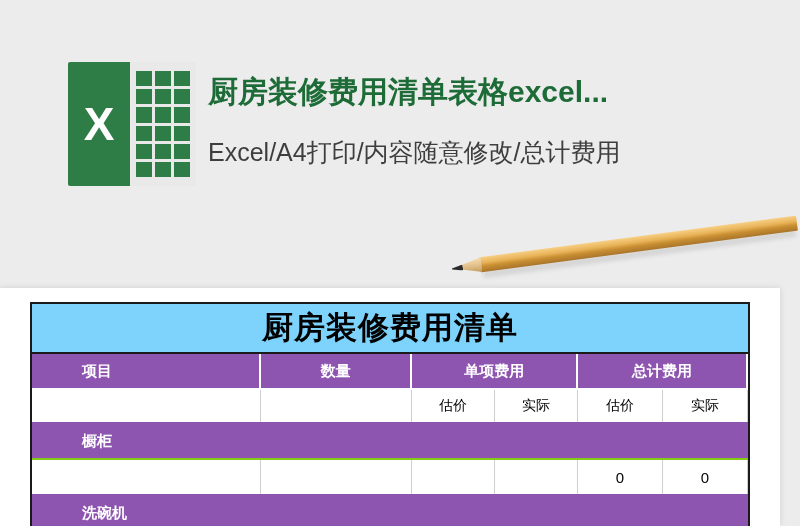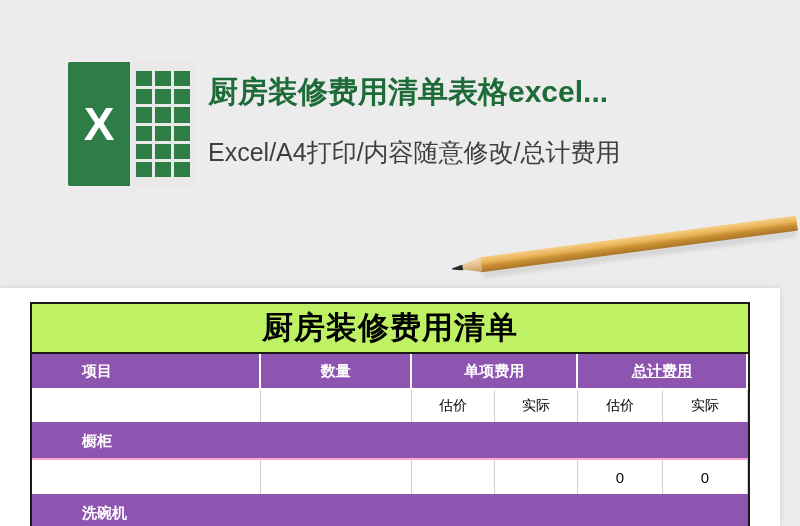--- a/index.html
+++ b/index.html
@@ -158,21 +158,21 @@
   }
   .sheet-inner {
     position: absolute;
     left: 30px;
     top: 14px;
     width: 720px;
     height: 224px;
     border: 2px solid #1a1a1a;
     border-bottom: none;
     box-sizing: border-box;
-    background: #bef264;
+    background: #7dd3fc;
   }
   .doc-title {
     height: 48px;
     line-height: 48px;
     text-align: center;
     font-size: 31px;
     font-weight: bold;
     color: #000000;
     border-bottom: 2px solid #1a1a1a;
     font-family: "Liberation Sans", sans-serif;
@@ -202,21 +202,21 @@
   }
   .row-head .cell {
     color: #ffffff;
     font-weight: bold;
     font-size: 15px;
     border-right: 2px solid #ffffff;
   }
   .c-item   { width: 200px; padding-left: 10px; justify-content: flex-start; }
   .c-qty    { width: 160px; justify-content: center; }
   .c-unit   { width: 176px; justify-content: center; }
-  .c-total  { width: 180px; justify-content: center; text-decoration: underline; }
+  .c-total  { width: 180px; justify-content: center; }
 
   .row-sub {
     height: 34px;
     background: #ffffff;
     border-bottom: 2px solid #8e55b0;
   }
   .row-sub .cell {
     color: #000000;
     font-weight: normal;
     font-size: 14px;
@@ -224,21 +224,21 @@
     justify-content: center;
   }
   .c-blank-item { width: 200px; border-right: 1px solid #cfcfcf; }
   .c-blank-qty  { width: 160px; border-right: 1px solid #cfcfcf; }
   .c-sub        { width: 88px; }
   .c-sub2       { width: 90px; }
 
   .row-group {
     height: 36px;
     background: #8e55b0;
-    border-bottom: 2px solid #f9a8d4;
+    border-bottom: 2px solid #84cc16;
   }
   .row-group .cell {
     color: #ffffff;
     font-weight: bold;
     font-size: 15px;
     padding-left: 10px;
     border-right: none;
   }
 
   .row-data {

